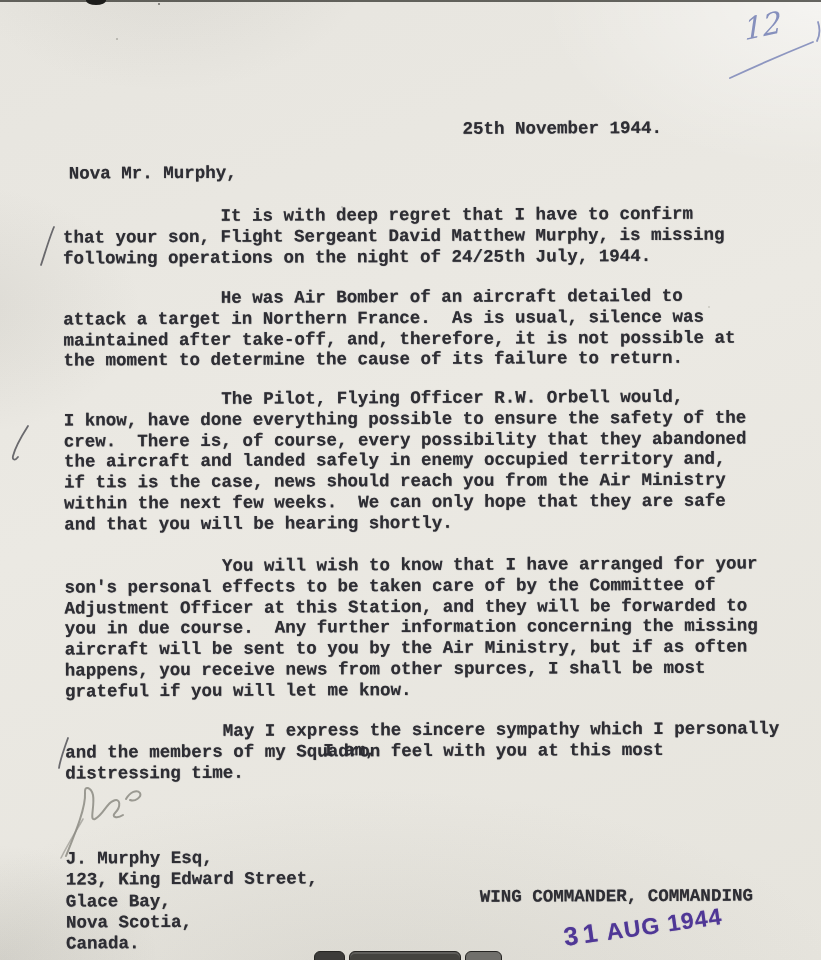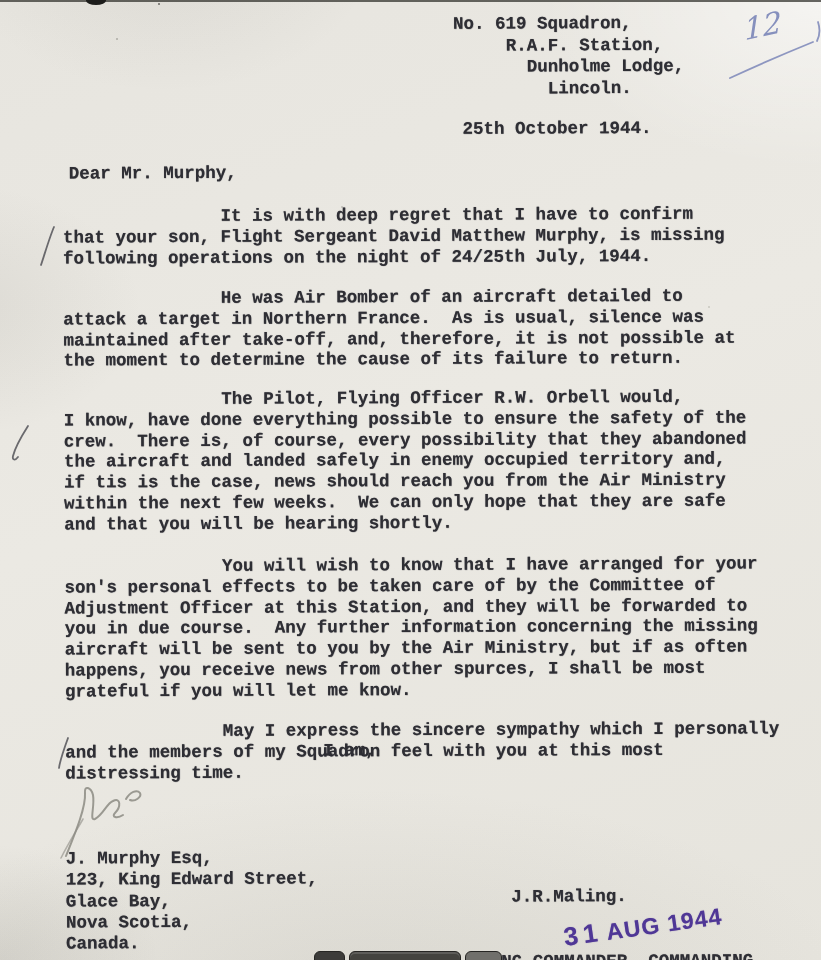--- a/index.html
+++ b/index.html
@@ -69,26 +69,22 @@
   <div class="specks"></div>
 
   <div class="blue-num">12</div>
   <svg class="svg-mark" style="left:716px;top:6px;" width="110" height="84" viewBox="0 0 110 84">
     <path d="M 14,72 C 40,60 70,47 97,36" stroke="#7b86b8" stroke-width="1.8" fill="none" stroke-linecap="round" opacity="0.85"></path>
     <path d="M 102,16 C 104,22 104,29 101,35" stroke="#7b86b8" stroke-width="1.8" fill="none" stroke-linecap="round" opacity="0.85"></path>
   </svg>
 
   <div class="letter-content">
 
-    <div class="mono letterhead">No. 619 Squadron,
-     R.A.F. Station,
-       Dunholme Lodge,
-         Lincoln.</div>
-    <div class="mono date-line">25th October 1944.</div>
-    <div class="mono salutation">Dear Mr. Murphy,</div>
+    <div class="mono date-line">25th November 1944.</div>
+    <div class="mono salutation">Nova Mr. Murphy,</div>
 
     <div class="mono p1">               It is with deep regret that I have to confirm
 that your son, Flight Sergeant David Matthew Murphy, is missing
 following operations on the night of 24/25th July, 1944.</div>
     <div class="mono p2">               He was Air Bomber of an aircraft detailed to
 attack a target in Northern France.  As is usual, silence was
 maintained after take-off, and, therefore, it is not possible at
 the moment to determine the cause of its failure to return.</div>
     <div class="mono p3">               The Pilot, Flying Officer R.W. Orbell would,
 I know, have done everything possible to ensure the safety of the
@@ -109,21 +105,20 @@
 distressing time.</div>
     <div class="mono iam">I am,</div>
 
     <div class="mono addressee">J. Murphy Esq,
 123, King Edward Street,
 Glace Bay,
 Nova Scotia,
 Canada.</div>
 
     <div class="mono sig">
-      <div>   J.R.Maling.</div>
       <div>WING COMMANDER, COMMANDING</div>
       
     </div>
 
   </div>
 
   <svg class="svg-mark" style="left:38px;top:224px;" width="20" height="44" viewBox="0 0 20 44">
     <path d="M 3,41 C 7,29 12,12 16,3" stroke="#4a4a50" stroke-width="1.8" fill="none" stroke-linecap="round" opacity="0.8"></path>
   </svg>
   <svg class="svg-mark" style="left:10px;top:424px;" width="22" height="40" viewBox="0 0 22 40">

